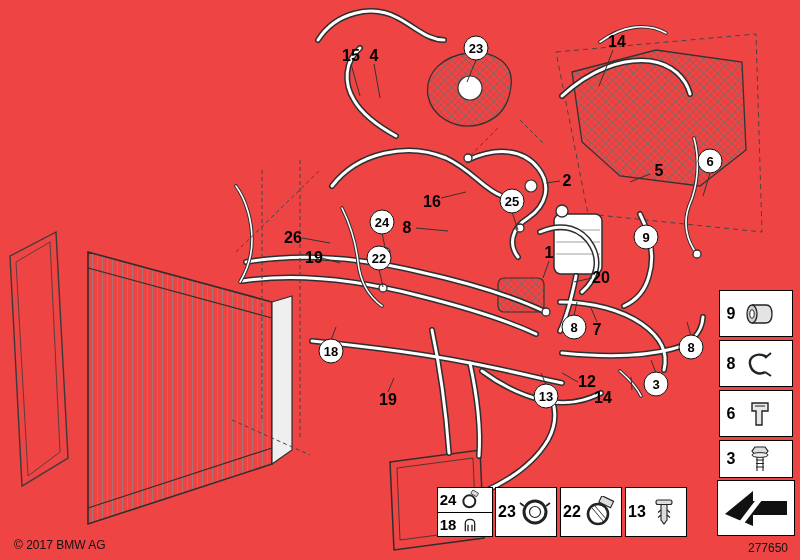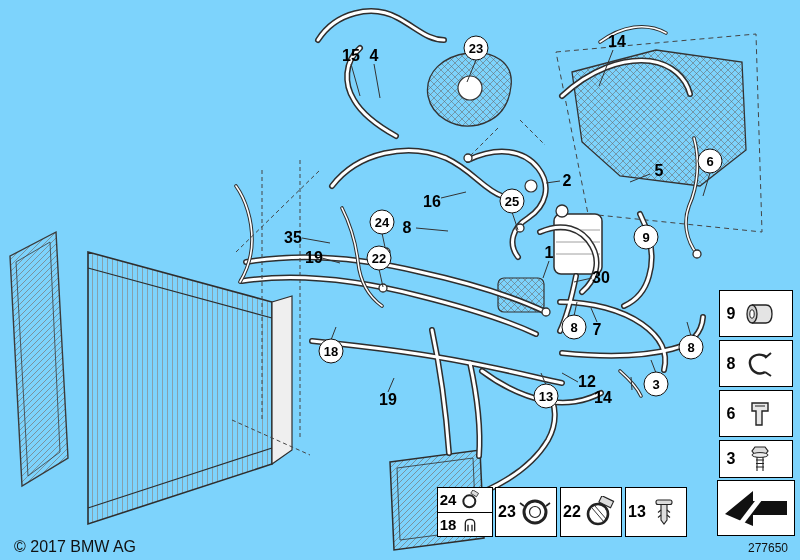--- a/index.html
+++ b/index.html
@@ -1,35 +1,35 @@
 <!DOCTYPE html>
 <html><head>
 <meta charset="utf-8">
 <style>
   html,body{margin:0;padding:0;background:#fff;}
-  .stage{position:relative;width:800px;height:560px;background:#7dd3fc;overflow:hidden;
+  .stage{position:relative;width:800px;height:560px;background:#ef4444;overflow:hidden;
          font-family:"Liberation Sans",sans-serif;color:#000;}
   .art{position:absolute;left:0;top:0;}
   .callout{position:absolute;transform:translate(-50%,-50%);font-weight:bold;
            font-size:16px;line-height:1;white-space:nowrap;cursor:pointer;}
   .callout.circled{width:23px;height:23px;border:1.5px solid #111;border-radius:50%;
            background:#fff;display:flex;align-items:center;justify-content:center;
            font-size:13px;}
   .legend-box{position:absolute;border:1.6px solid #000;background:#fff;
            display:flex;align-items:center;box-sizing:border-box;cursor:pointer;}
   .legend-num{font-weight:bold;font-size:16px;width:22px;text-align:center;flex:0 0 auto;}
   .legend-icon{flex:0 0 auto;}
   .stacked-box{position:absolute;border:1.6px solid #000;background:#fff;box-sizing:border-box;
            display:flex;flex-direction:column;cursor:pointer;}
   .stacked-row{flex:1;display:flex;align-items:center;}
   .stacked-row + .stacked-row{border-top:1.4px solid #000;}
   .stacked-row .legend-num{width:20px;font-size:15px;}
   .arrow-box{position:absolute;border:1.6px solid #000;background:#fff;box-sizing:border-box;
            display:flex;align-items:center;justify-content:center;}
-  .footer-copyright{position:absolute;left:14px;top:538px;font-size:16px;color:#111;}
+  .footer-copyright{position:absolute;left:14px;top:538px;font-size:12px;color:#111;}
   .footer-number{position:absolute;left:748px;top:541px;font-size:12px;color:#111;}
 </style>
 </head>
 <body>
 
 <div class="stage">
 
   <svg class="art" width="800" height="560" viewBox="0 0 800 560">
     <defs>
       <pattern id="dh" width="6" height="6" patternUnits="userSpaceOnUse">
@@ -170,24 +170,24 @@
     </g>
   </svg>
 
   <div class="callout" style="left:351px;top:56px">15</div>
   <div class="callout" style="left:374px;top:56px">4</div>
   <div class="callout" style="left:617px;top:42px">14</div>
   <div class="callout" style="left:659px;top:171px">5</div>
   <div class="callout" style="left:567px;top:181px">2</div>
   <div class="callout" style="left:432px;top:202px">16</div>
   <div class="callout" style="left:407px;top:228px">8</div>
-  <div class="callout" style="left:293px;top:238px">35</div>
+  <div class="callout" style="left:293px;top:238px">26</div>
   <div class="callout" style="left:314px;top:258px">19</div>
   <div class="callout" style="left:549px;top:253px">1</div>
-  <div class="callout" style="left:601px;top:278px">30</div>
+  <div class="callout" style="left:601px;top:278px">20</div>
   <div class="callout" style="left:597px;top:330px">7</div>
   <div class="callout" style="left:587px;top:382px">12</div>
   <div class="callout" style="left:603px;top:398px">14</div>
   <div class="callout" style="left:388px;top:400px">19</div>
 
   <div class="callout circled" style="left:476px;top:48px">23</div>
   <div class="callout circled" style="left:710px;top:161px">6</div>
   <div class="callout circled" style="left:512px;top:201px">25</div>
   <div class="callout circled" style="left:382px;top:222px">24</div>
   <div class="callout circled" style="left:646px;top:237px">9</div>

